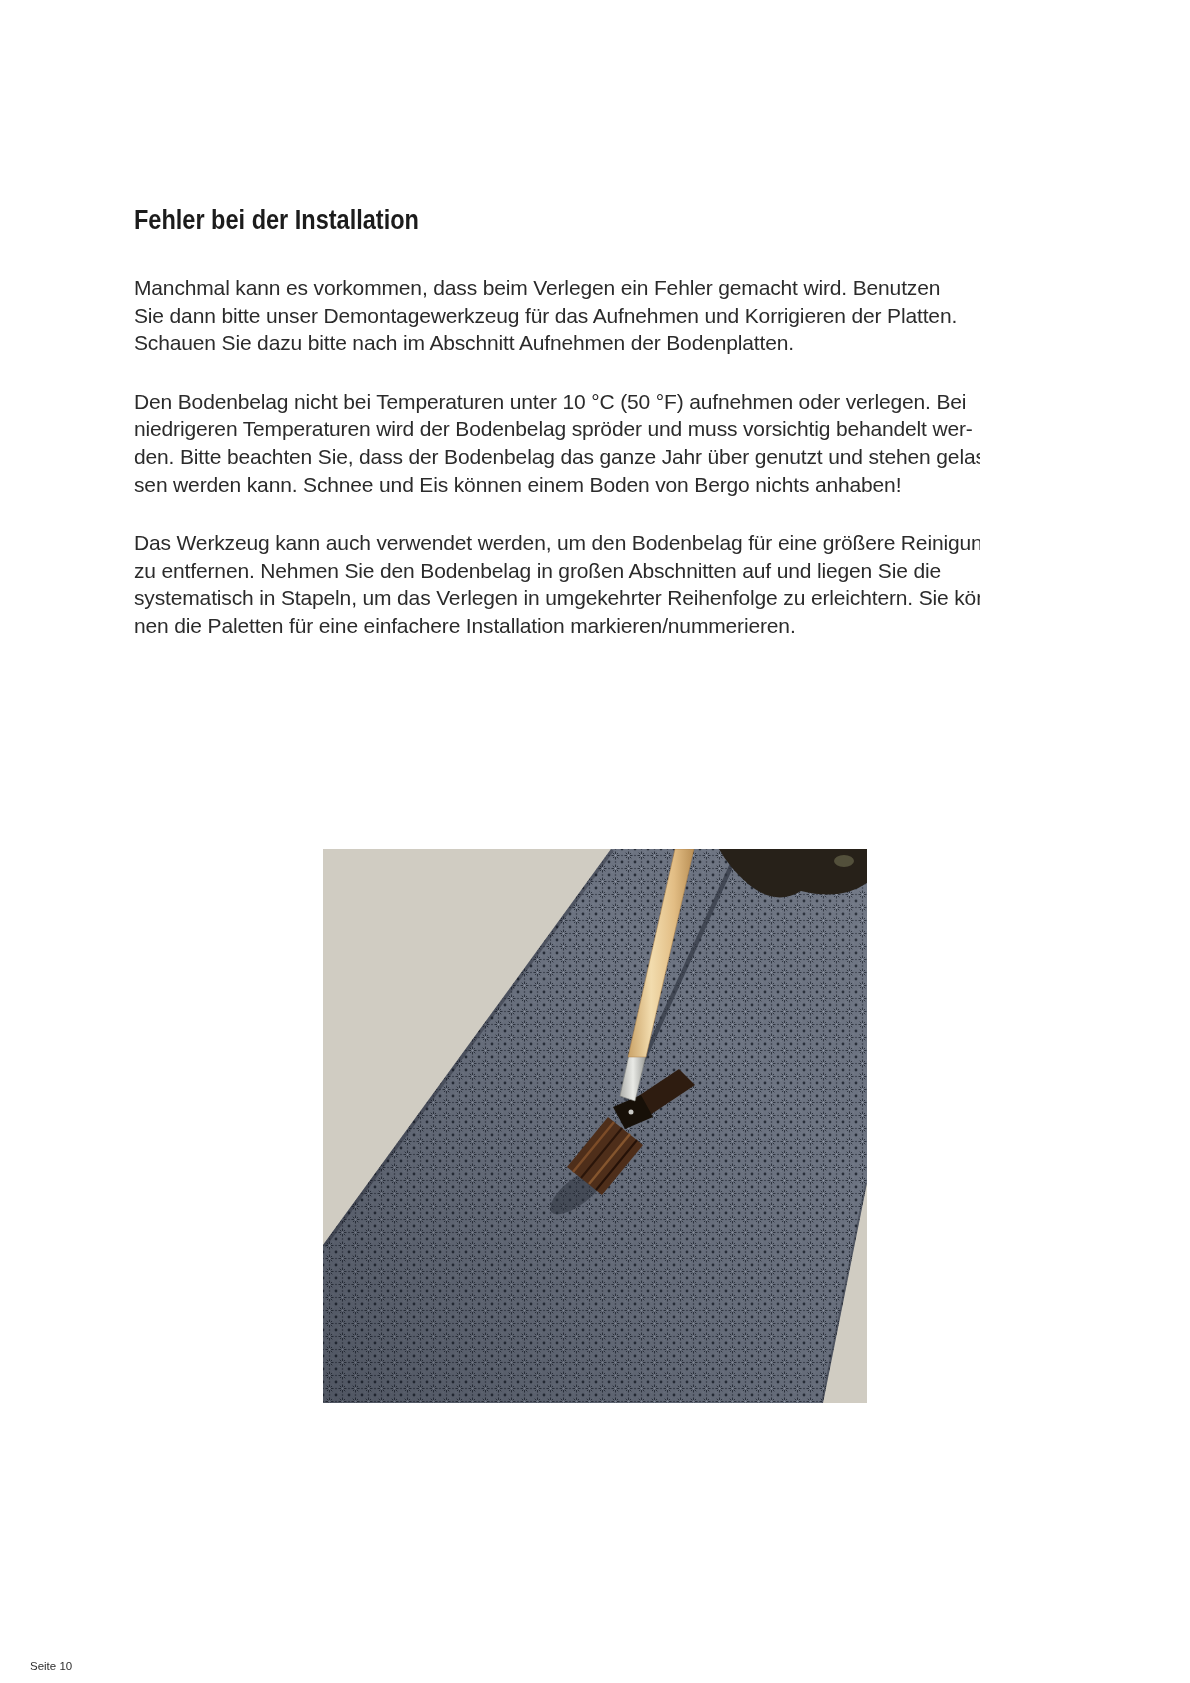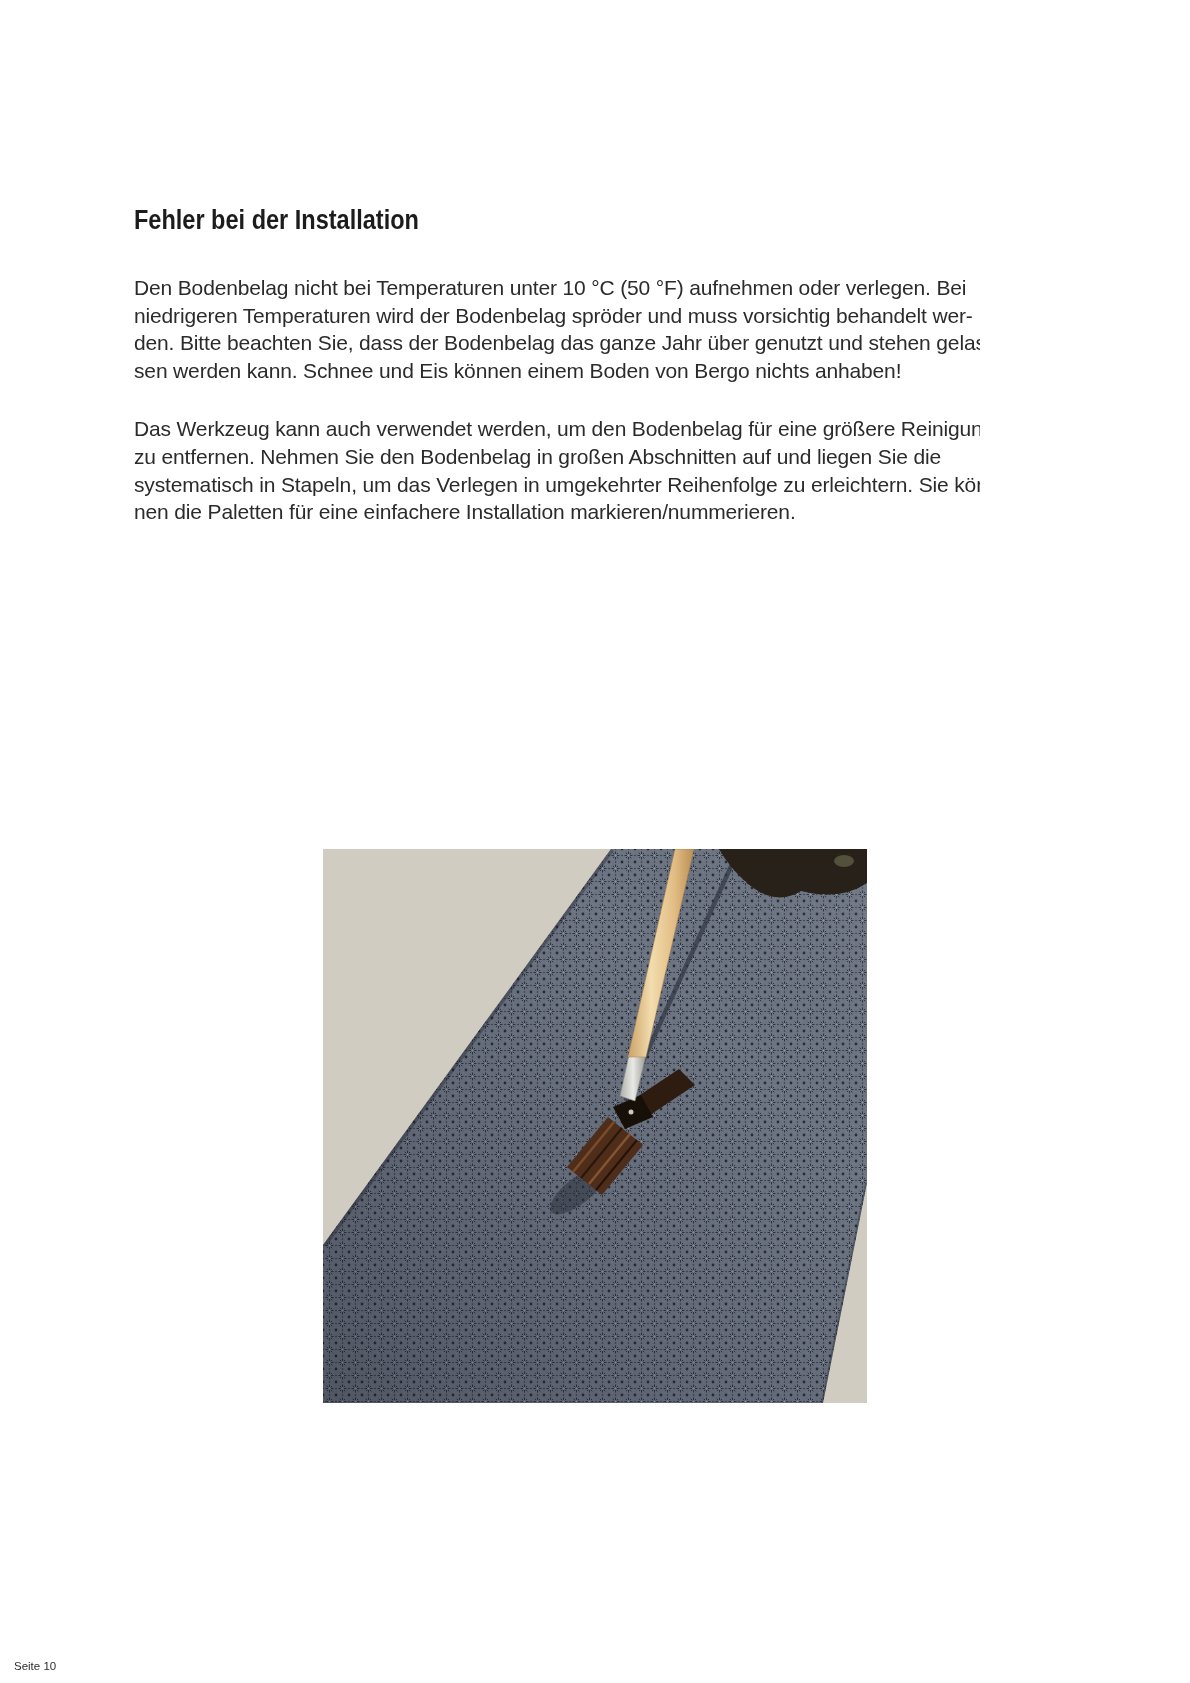--- a/index.html
+++ b/index.html
@@ -12,32 +12,35 @@
     font-size:28px; line-height:34px; font-weight:bold; color:#1c1c1c;
     transform:scaleX(.84); transform-origin:left center; white-space:nowrap;
   }
   .bodytext {
     position:absolute; left:134px; top:274px; width:990px;
     font-size:21px; line-height:27.6px; letter-spacing:-0.15px; color:#2b2b2b;
   }
   .bodytext p { margin:0 0 31px 0; white-space:pre-line; }
   .photo-figure { position:absolute; left:323px; top:849px; width:544px; height:554px; margin:0; }
   .footer {
-    position:absolute; left:14px; top:1659px;
+    position:absolute; left:30px; top:1659px;
     font-size:11.5px; line-height:14px; color:#2e2e2e;
   }
 </style>
 </head>
 <body>
 
 <div class="page">
 
   <h1 class="heading">Fehler bei der Installation</h1>
 
   <div class="bodytext">
+    <p>Manchmal kann es vorkommen, dass beim Verlegen ein Fehler gemacht wird. Benutzen
+Sie dann bitte unser Demontagewerkzeug für das Aufnehmen und Korrigieren der Platten.
+Schauen Sie dazu bitte nach im Abschnitt Aufnehmen der Bodenplatten.</p>
     <p>Den Bodenbelag nicht bei Temperaturen unter 10 °C (50 °F) aufnehmen oder verlegen. Bei
 niedrigeren Temperaturen wird der Bodenbelag spröder und muss vorsichtig behandelt wer-
 den. Bitte beachten Sie, dass der Bodenbelag das ganze Jahr über genutzt und stehen gelas-
 sen werden kann. Schnee und Eis können einem Boden von Bergo nichts anhaben!</p>
     <p>Das Werkzeug kann auch verwendet werden, um den Bodenbelag für eine größere Reinigung
 zu entfernen. Nehmen Sie den Bodenbelag in großen Abschnitten auf und liegen Sie die
 systematisch in Stapeln, um das Verlegen in umgekehrter Reihenfolge zu erleichtern. Sie kön-
 nen die Paletten für eine einfachere Installation markieren/nummerieren.</p>
   </div>
 

